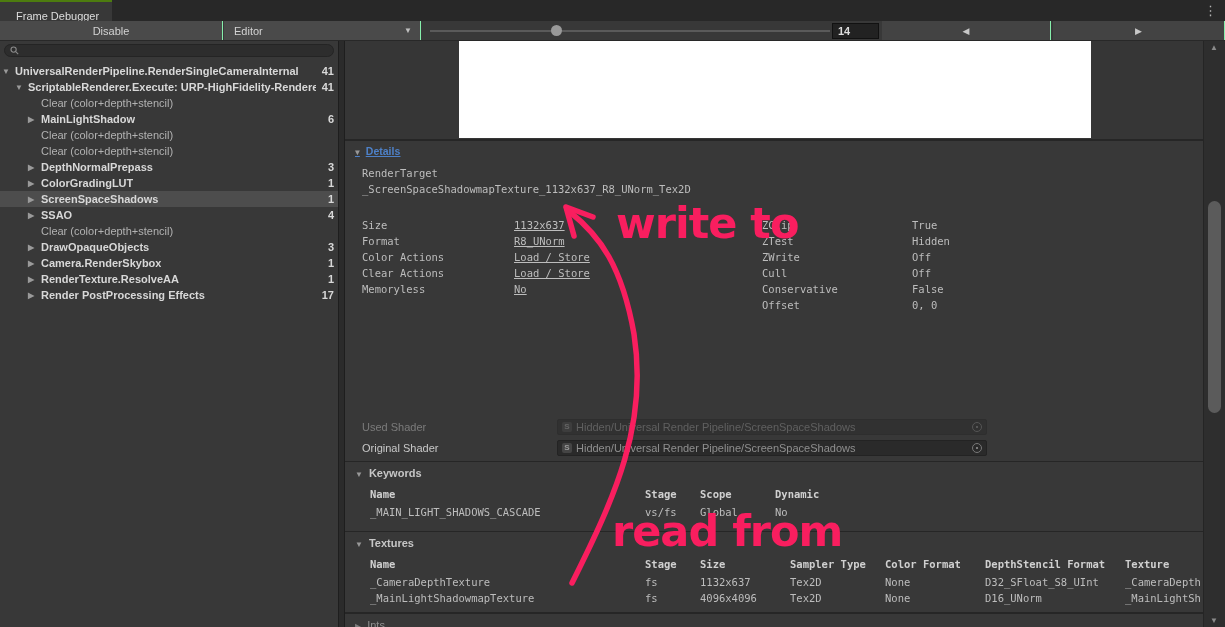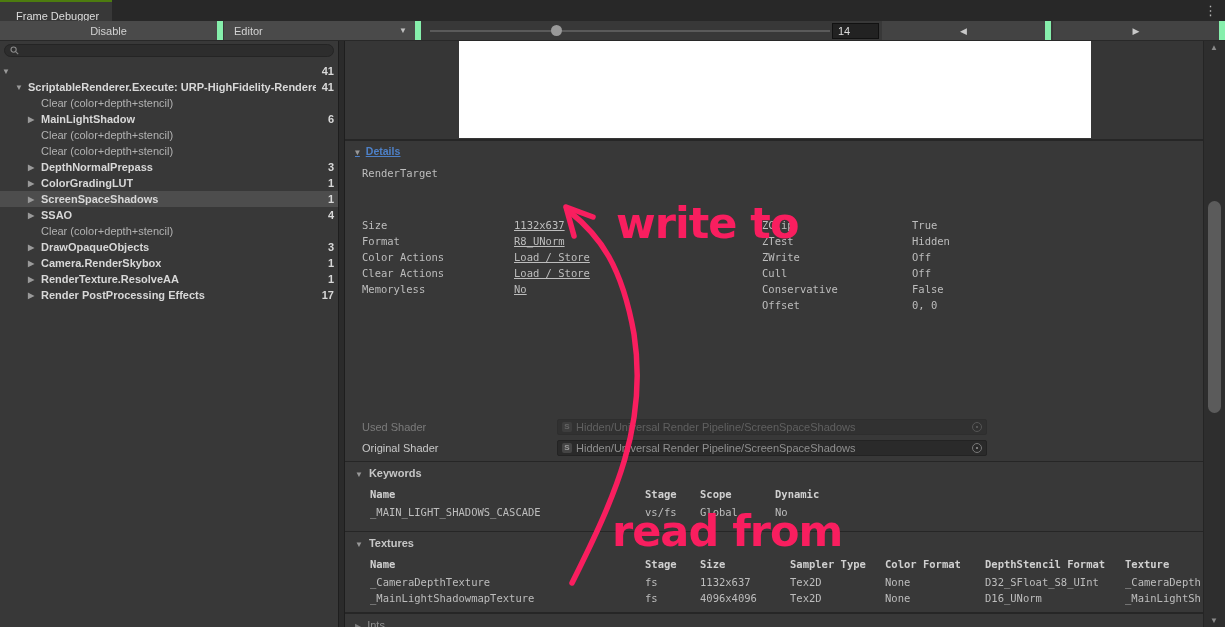--- a/index.html
+++ b/index.html
@@ -11,30 +11,30 @@
   .abs{position:absolute;}
 
   
   #titlebar{left:0; top:0; width:1225px; height:21px; background:#282828;}
   #tab{left:0; top:0; width:112px; height:30px; background:#383838; border-top:2px solid #4d7c0f;
        display:flex; align-items:center; padding-left:16px; color:#dedede;}
   #menu-dots{right:8px; top:2px; color:#b4b4b4; font-size:13px; line-height:17px;}
 
   
   #toolbar{left:0; top:21px; width:1225px; height:20px; background:#383838; border-bottom:1px solid #282828;}
-  .tbtn{position:absolute; top:0; height:19px; background:#4a4a4a; border-right:6px solid #86efac;
+  .tbtn{position:absolute; top:0; height:19px; background:#4a4a4a; border-right:1px solid #86efac;
         display:flex; align-items:center; justify-content:center; color:#d2d2d2;}
   #btn-disable{left:0; width:223px;}
   #dd-editor{left:224px; width:197px; justify-content:flex-start; padding-left:10px;}
   #dd-editor .caret{position:absolute; right:8px; font-size:8px; color:#c0c0c0;}
   #slider{left:430px; top:0; width:400px; height:19px;}
   #slider .track{position:absolute; left:0; top:9px; width:400px; height:2px; background:#5a5a5a;}
   #slider .handle{position:absolute; left:121px; top:4px; width:11px; height:11px; border-radius:50%; background:#999;}
   #frame-box{left:832px; top:2px; width:47px; height:16px; background:#222; border:1px solid #111;
-             color:#dcdcdc; padding-left:5px; line-height:14px;}
+             color:#dcdcdc; padding-left:5px; line-height:14px;font-weight:bold;}
   #btn-prev{left:882px; width:169px; background:#434343;}
   #btn-next{left:1053px; width:172px; background:#434343;}
   .navglyph{font-size:9px; color:#c8c8c8;}
 
   
   #sidebar{left:0; top:41px; width:338px; height:586px; background:#383838; overflow:hidden;}
   #search{position:absolute; left:4px; top:3px; width:330px; height:13px; background:#2d2d2d;
           border:1px solid #242424; border-radius:7px; display:flex; align-items:center; padding-left:5px;}
   #tree{position:absolute; left:0; top:22px; width:338px;}
   .trow{display:flex; align-items:center; height:16px; white-space:nowrap; cursor:default;}
@@ -138,20 +138,21 @@
   <div class="abs" id="sidebar">
     <div id="search">
       <svg width="9" height="9" viewBox="0 0 9 9">
         <circle cx="3.6" cy="3.6" r="2.6" fill="none" stroke="#8a8a8a" stroke-width="1.1"></circle>
         <line x1="5.7" y1="5.7" x2="8.2" y2="8.2" stroke="#8a8a8a" stroke-width="1.1"></line>
       </svg>
     </div>
     <div id="tree">
       <div class="trow ind0 b">
           <span class="arr">▼</span>
+          <span class="lbl">UniversalRenderPipeline.RenderSingleCameraInternal</span>
           <span class="cnt">41</span>
         </div>
       <div class="trow ind1 b">
           <span class="arr">▼</span>
           <span class="lbl">ScriptableRenderer.Execute: URP-HighFidelity-Renderer</span>
           <span class="cnt">41</span>
         </div>
       <div class="trow ind2 p">
           <span class="arr"></span>
           <span class="lbl">Clear (color+depth+stencil)</span>
@@ -225,20 +226,21 @@
   <div class="abs" id="main">
     <div id="preview">
       <div id="preview-img"></div>
     </div>
     <div class="hline" style="top:98px"></div>
 
     <div class="sec-head blue mono" style="left:10px; top:104px;">
       <span class="tri">▼</span><span class="blue" style="font-family:'Liberation Sans',sans-serif;">Details</span>
     </div>
     <div class="abs mono" style="left:17px; top:126px;">RenderTarget</div>
+    <div class="abs mono" style="left:17px; top:142px;">_ScreenSpaceShadowmapTexture_1132x637_R8_UNorm_Tex2D</div>
 
     <div class="pcol mono" id="props-left" style="left:17px; top:176px;text-decoration:underline;">
       <div class="prow"><span class="plabel">Size</span><span>1132x637</span></div>
       <div class="prow"><span class="plabel">Format</span><span>R8_UNorm</span></div>
       <div class="prow"><span class="plabel">Color Actions</span><span>Load / Store</span></div>
       <div class="prow"><span class="plabel">Clear Actions</span><span>Load / Store</span></div>
       <div class="prow"><span class="plabel">Memoryless</span><span>No</span></div>
     </div>
     <div class="pcol mono" id="props-right" style="left:417px; top:176px;">
       <div class="prow"><span class="plabel">ZClip</span><span>True</span></div>

